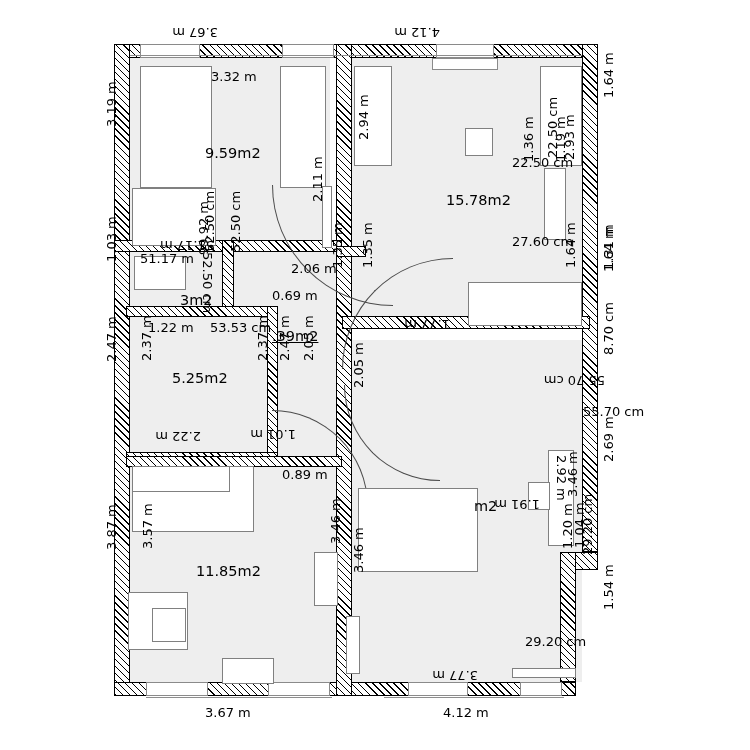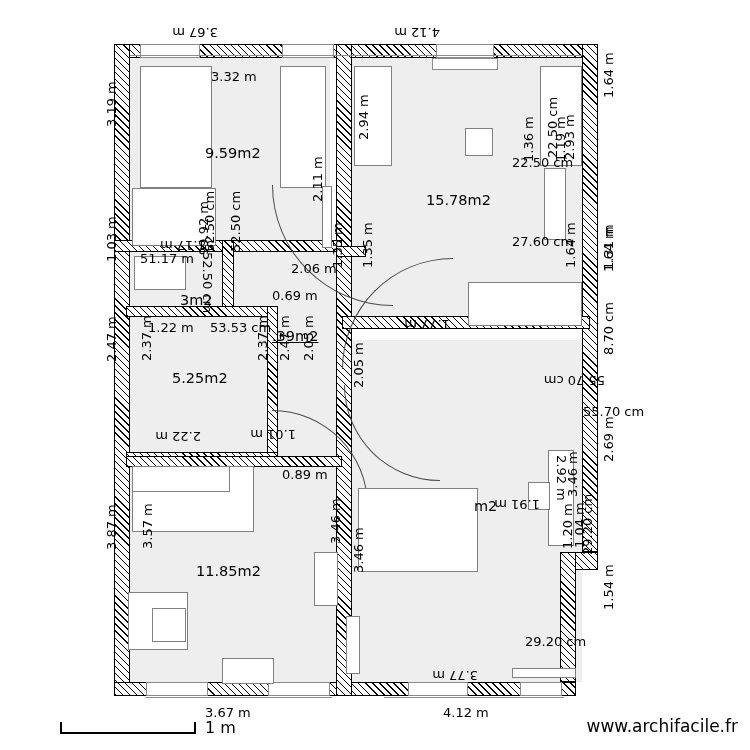--- a/index.html
+++ b/index.html
@@ -92,21 +92,21 @@
   <div class="furn" style="left:222px;top:658px;width:52px;height:26px;"></div>
   <div class="furn" style="left:314px;top:552px;width:24px;height:54px;"></div>
   <div class="furn" style="left:346px;top:616px;width:14px;height:58px;"></div>
 
   <div class="furn" style="left:358px;top:488px;width:120px;height:84px;"></div>
   <div class="furn" style="left:548px;top:450px;width:26px;height:96px;"></div>
   <div class="furn" style="left:528px;top:482px;width:22px;height:28px;"></div>
   <div class="furn" style="left:512px;top:668px;width:64px;height:10px;"></div>
 
   <div class="area" style="left:205px;top:145px;">9.59m2</div>
-  <div class="area" style="left:426px;top:192px;">15.78m2</div>
+  <div class="area" style="left:446px;top:192px;">15.78m2</div>
   <div class="area" style="left:180px;top:268px;margin-top:24px;">3m2</div>
   <div class="area" style="left:172px;top:370px;">5.25m2</div>
   <div class="area" style="left:272px;top:328px;text-decoration:underline;">.39m2</div>
   <div class="area" style="left:196px;top:563px;">11.85m2</div>
   <div class="area" style="left:474px;top:498px;">m2</div>
 
   <div class="dimline" style="left:130px;top:55px;width:452px;height:1px;"></div>
   <div class="dimline" style="left:146px;top:697px;width:186px;height:1px;"></div>
   <div class="dimline" style="left:384px;top:697px;width:180px;height:1px;"></div>
 
@@ -164,19 +164,14 @@
       <div class="dim" style="left: 450px; top: 332px; transform: rotate(180deg); transform-origin: left top;">1.77 m</div>
       <div class="dim" style="left: 563px; top: 268px; transform: rotate(-90deg); transform-origin: left top;">1.64 m</div>
       <div class="dim" style="left: 140px; top: 549px; transform: rotate(-90deg); transform-origin: left top;">3.57 m</div>
       <div class="dim" style="left: 351px; top: 573px; transform: rotate(-90deg); transform-origin: left top;">3.46 m</div>
       <div class="dim" style="left: 328px; top: 544px; transform: rotate(-90deg); transform-origin: left top;">3.46 m</div>
       <div class="dim" style="left: 565px; top: 497px; transform: rotate(-90deg); transform-origin: left top;">3.46 m</div>
       <div class="dim" style="left: 569px; top: 455px; transform: rotate(90deg); transform-origin: left top;">2.92 m</div>
       <div class="dim" style="left: 540px; top: 512px; transform: rotate(180deg); transform-origin: left top;">1.91 m</div>
     </div>
 
-  <div id="footer">
-    <div id="scalebar"></div>
-    <div id="scaletxt">1 m</div>
-    <div id="site">www.archifacile.fr</div>
-  </div>
 
 </div>
 
 </body></html>

